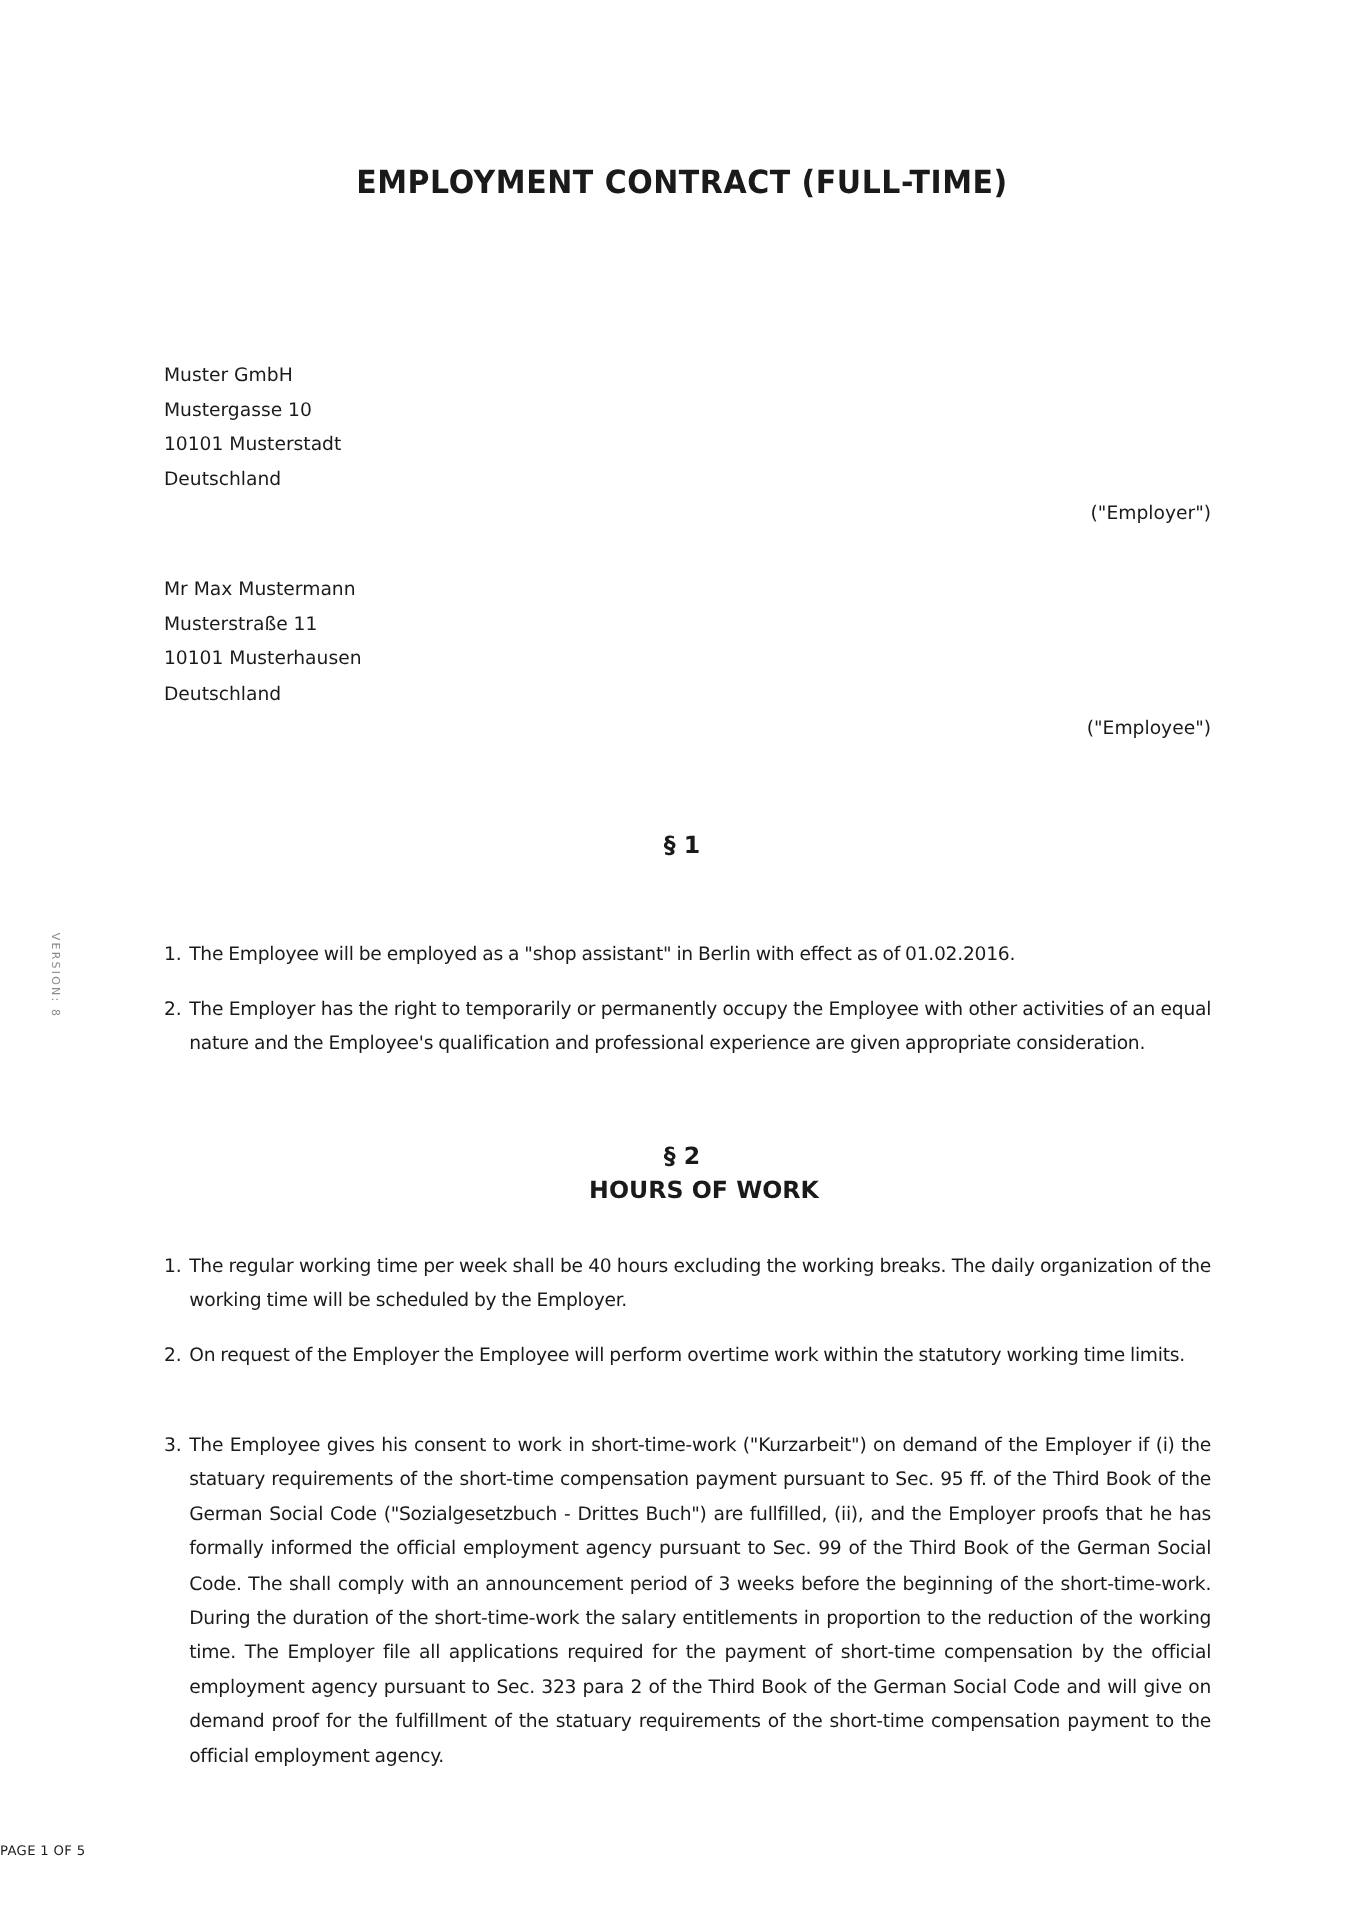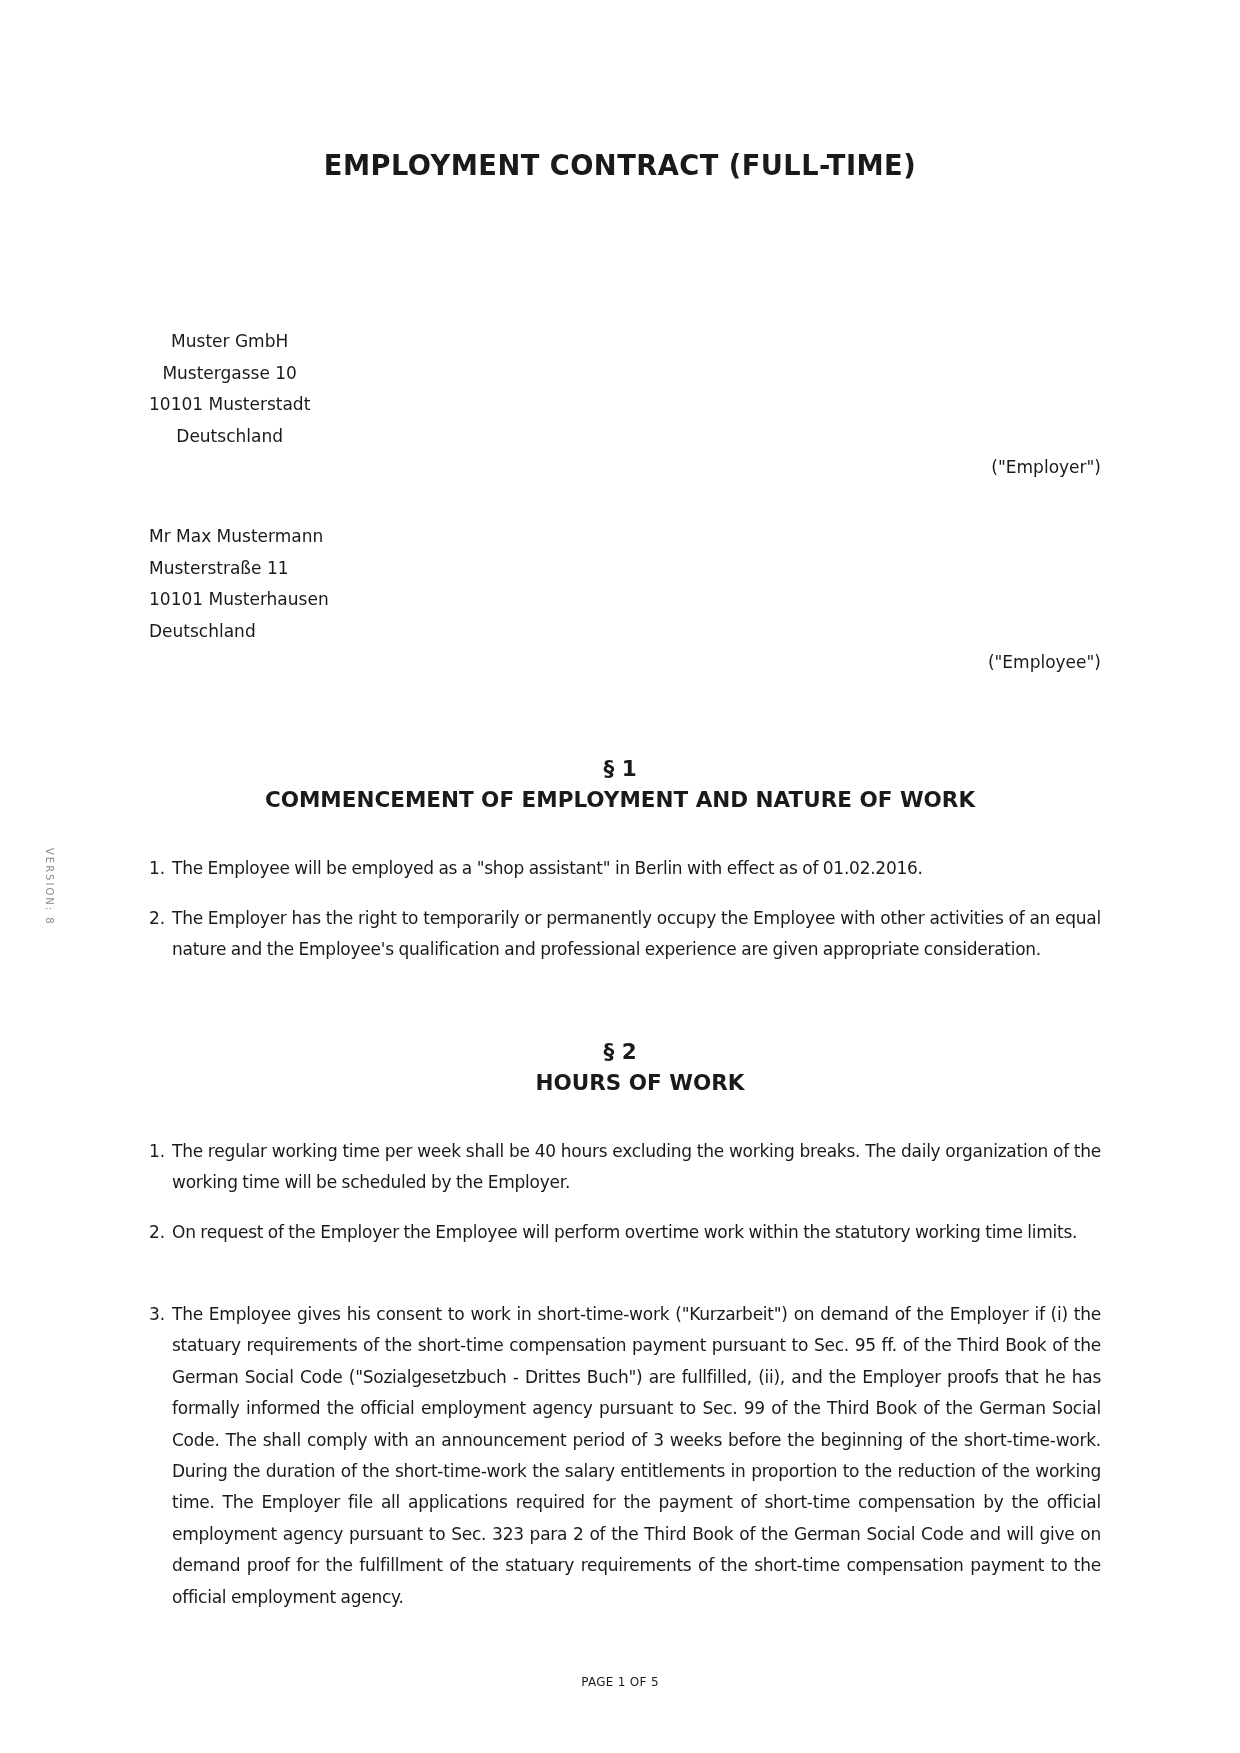--- a/index.html
+++ b/index.html
@@ -23,49 +23,48 @@
     position: absolute; left: 149px; width: 952px; font-size: 17px; line-height: 31.4px;
     text-align: justify; text-align-last: left;
   }
   .clause .num { position: absolute; left: 0; top: 0; }
   .clause .txt { display: block; margin-left: 23px; letter-spacing: -0.25px; word-spacing: -0.5px; }
   .version {
     position: absolute; left: 44px; top: 848px; font-size: 10px; color: #8a8a8a; letter-spacing: 2px;
     writing-mode: vertical-rl; white-space: nowrap;
   }
   .footer {
-    position: absolute; left: 0; width: 1240px; top: 1675px; text-align: center; font-size: 12px;
+    position: absolute; left: 0; width: 1240px; top: 1675px; font-size: 12px;
     letter-spacing: 0.3px;
   }
 </style>
 </head>
 <body>
 
 <div class="page">
 
   <div class="title">EMPLOYMENT CONTRACT (FULL-TIME)</div>
 
-  <div class="addr" style="top:326px;text-align:center;">
+  <div class="addr" style="top:326px;">
     <div>Muster GmbH</div>
     <div>Mustergasse 10</div>
     <div>10101 Musterstadt</div>
     <div>Deutschland</div>
   </div>
   <div class="party-label" style="top:452px;">("Employer")</div>
 
   <div class="addr" style="top:521px;">
     <div>Mr Max Mustermann</div>
     <div>Musterstraße 11</div>
     <div>10101 Musterhausen</div>
     <div>Deutschland</div>
   </div>
   <div class="party-label" style="top:647px;">("Employee")</div>
 
   <div class="sec-num" style="top:756px;">§ 1</div>
-  <div class="sec-title" style="top:787px;">COMMENCEMENT OF EMPLOYMENT AND NATURE OF WORK</div>
 
   <div class="clause" style="top:853px;">
     <span class="num">1.</span>
     <span class="txt">The Employee will be employed as a "shop assistant" in Berlin with effect as of 01.02.2016.</span>
   </div>
   <div class="clause" style="top:903px;">
     <span class="num">2.</span>
     <span class="txt">The Employer has the right to temporarily or permanently occupy the Employee with other activities of an equal nature and the Employee's qualification and professional experience are given appropriate consideration.</span>
   </div>
 

